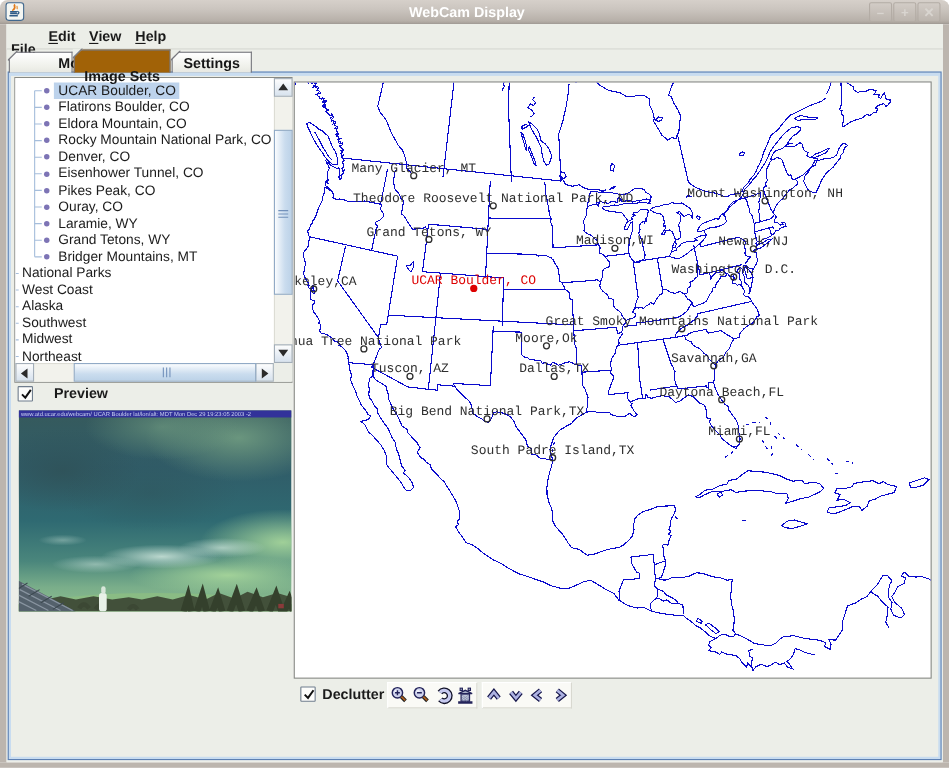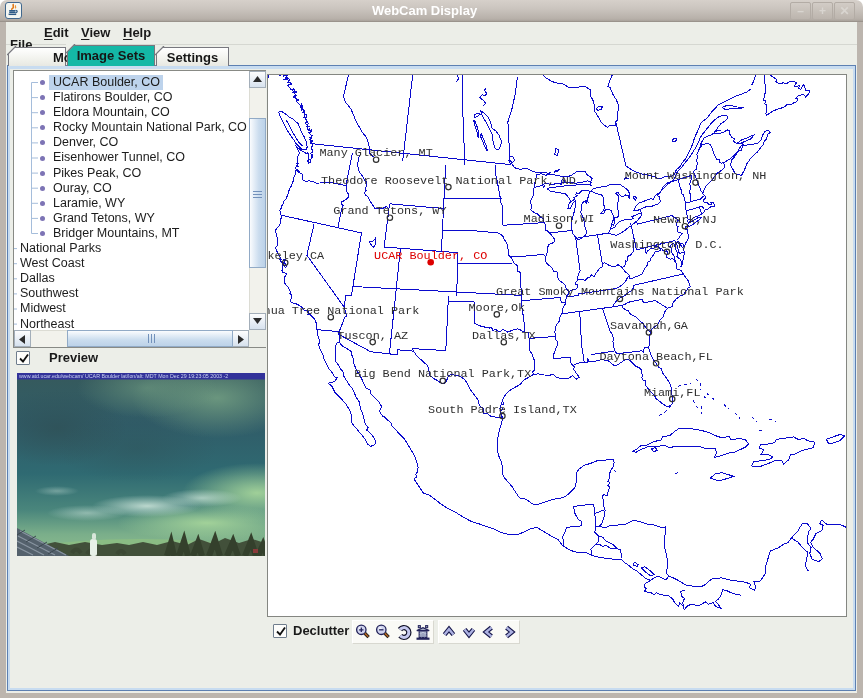--- a/index.html
+++ b/index.html
@@ -22,21 +22,21 @@
   #content{position:absolute;left:6px;top:22px;width:851px;height:671px;background:#eceee8;}
   
   #menubar{position:absolute;left:6px;top:22px;width:851px;height:22px;background:#eceee8;
     border-bottom:1px solid #d5d7d1;}
   .menu{position:absolute;top:25px;font-size:13px;font-weight:bold;color:#1a1a1a;}
   .menu u{text-decoration-thickness:1px;text-underline-offset:2px;}
   
   .tab{position:absolute;box-sizing:border-box;font-size:13px;font-weight:bold;color:#161616;
     border:1px solid #77777e;border-bottom:none;text-align:center;}
   .tab-uns{background:linear-gradient(#ffffff,#eff0ea 70%,#e7e8e2);height:19px;top:47px;padding-top:2px;}
-  .tab-sel{background:#14b8a6;height:21px;top:45px;padding-top:2px;z-index:5;}
+  .tab-sel{background:#a16207;height:21px;top:45px;padding-top:16px;z-index:5;}
   
   #cpane{position:absolute;left:7px;top:65px;width:849px;height:626px;box-sizing:border-box;
     border:1px solid #5d80b2;background:#c8dcf0;}
   #cpane-in{position:absolute;left:2px;top:3px;width:843px;height:619px;background:#eceee8;}
   
   #treepane{position:absolute;left:13px;top:70px;width:253px;height:278px;box-sizing:border-box;
     border:1px solid #888a85;background:#fff;}
   #treeview{position:absolute;left:0px;top:0px;width:235px;height:259px;background:#fff;overflow:hidden;}
   .trow{position:absolute;left:0;font-size:12.5px;color:#1c1c1c;white-space:pre;}
   .tsel{position:absolute;background:#bdd3ec;}
@@ -156,21 +156,21 @@
         <div class="bullet" style="left:26px;top:114.7px;"></div>
         <div class="trow" style="left:39px;top:109.6px;">Ouray, CO</div>
         <div class="bullet" style="left:26px;top:129.8px;"></div>
         <div class="trow" style="left:39px;top:124.7px;">Laramie, WY</div>
         <div class="bullet" style="left:26px;top:144.9px;"></div>
         <div class="trow" style="left:39px;top:139.8px;">Grand Tetons, WY</div>
         <div class="bullet" style="left:26px;top:160.0px;"></div>
         <div class="trow" style="left:39px;top:154.9px;">Bridger Mountains, MT</div>
         <div class="trow" style="left:6px;top:170.0px;">National Parks</div>
         <div class="trow" style="left:6px;top:185.1px;">West Coast</div>
-        <div class="trow" style="left:6px;top:200.2px;">Dallas</div>
+        <div class="trow" style="left:6px;top:200.2px;">Alaska</div>
         <div class="trow" style="left:6px;top:215.3px;">Southwest</div>
         <div class="trow" style="left:6px;top:230.4px;">Midwest</div>
         <div class="trow" style="left:6px;top:245.5px;">Northeast</div>
     </div>
 
     <div class="vtrack" style="left:235px;top:0;width:17px;height:259px;"></div>
     <div class="sbtn" style="left:235px;top:0px;width:17px;height:17px;">
         <svg width="11" height="11" viewBox="0 0 11 11">
           <path d="M5.5 2 L10 8 L1 8 Z" fill="#2b2b2b"></path>
         </svg>

